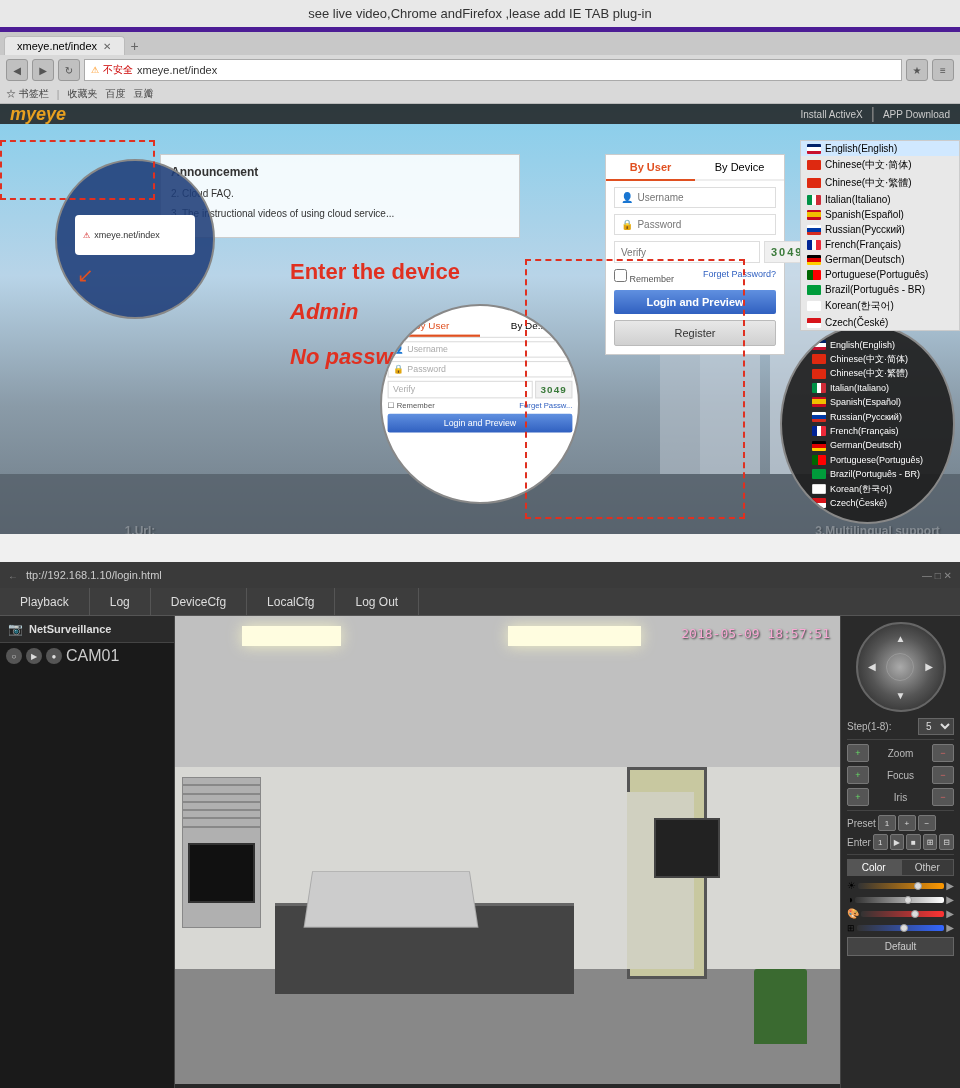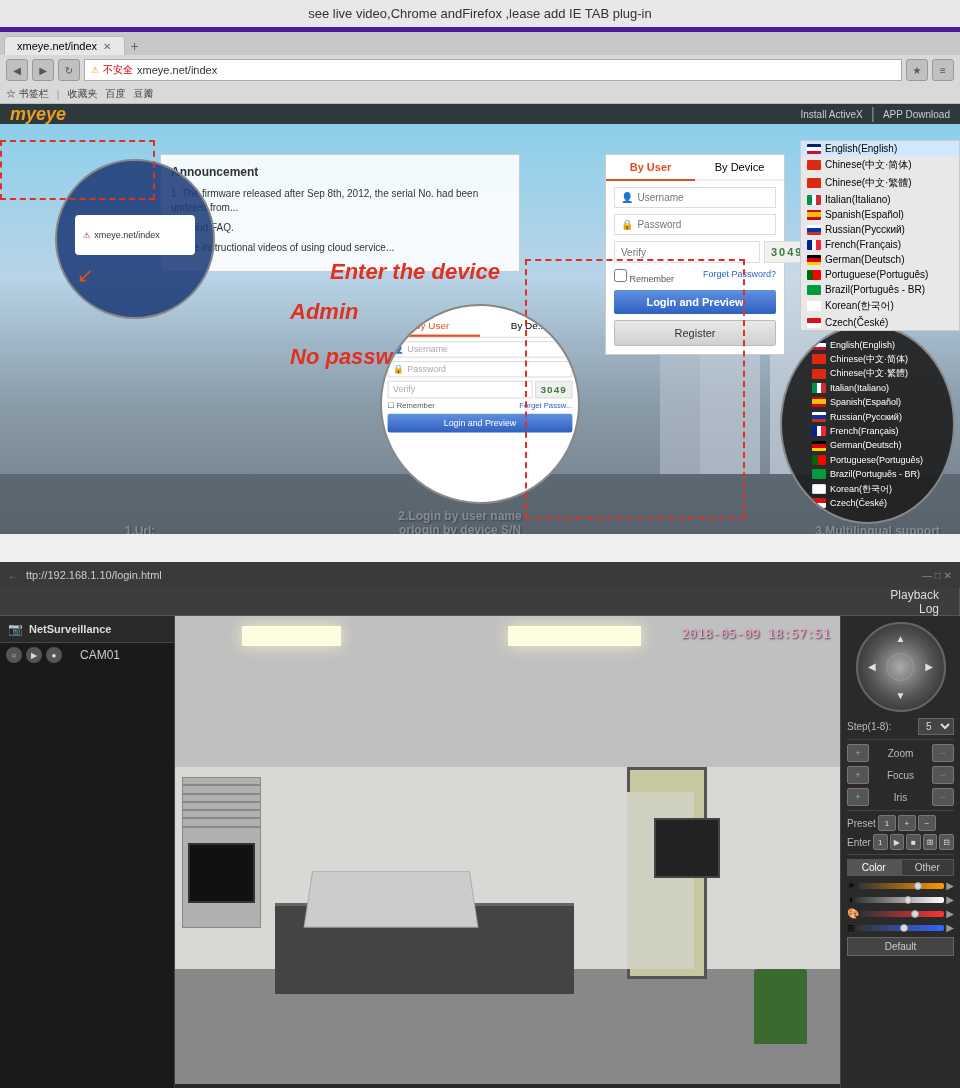--- a/index.html
+++ b/index.html
@@ -317,22 +317,20 @@
     }
 
     
     .red-text-1 {
       position: absolute;
       top: 155px;
       left: 290px;
       color: #e03020;
       font-size: 22px;
       font-weight: bold;
-      font-style: italic;
-      margin-left: 40px;
     }
     .red-text-2 {
       position: absolute;
       top: 195px;
       left: 290px;
       color: #e03020;
       font-size: 22px;
       font-weight: bold;
       font-style: italic;
     }
@@ -449,23 +447,22 @@
       align-items: center;
       padding: 0 8px;
       font-size: 11px;
       color: #ccc;
     }
 
     .ns-menu-bar {
       background: #3d3d3d;
       height: 28px;
       display: flex;
-      align-items: flex-end;
+      align-items: flex-start;
       border-bottom: 1px solid #555;
-      flex-direction: column;
     }
     .ns-menu-item {
       padding: 0 20px;
       height: 28px;
       display: flex;
       align-items: center;
       font-size: 12px;
       color: #ddd;
       border-right: 1px solid #555;
       cursor: pointer;
@@ -507,22 +504,22 @@
       width: 16px; height: 16px;
       border-radius: 50%;
       background: #555;
       display: flex; align-items: center; justify-content: center;
       font-size: 8px;
       color: #ddd;
       cursor: pointer;
     }
     .ns-cam-label {
       color: #ccc;
-      font-size: 12px;
-      margin-left: 14px;
+      font-size: 16px;
+      margin-left: 0;
     }
 
     
     .ns-video {
       flex: 1;
       background: #000;
       position: relative;
       overflow: hidden;
     }
     .video-timestamp {
@@ -819,21 +816,20 @@
         <span>Korean(한국어)</span>
       </div>
       <div class="lang-item">
         <div class="flag" style="background: linear-gradient(to bottom, #d7141a 50%, #fff 50%);"></div>
         <span>Czech(České)</span>
       </div>
     </div>
 
     <div class="announcement-box">
       <div class="announcement-title">Announcement</div>
-      <div class="announcement-item">1. The firmware released after Sep 8th, 2012, the serial No. had been updated from...</div>
       <div class="announcement-item">2. Cloud FAQ.</div>
       <div class="announcement-item">3. The instructional videos of using cloud service...</div>
     </div>
 
     <div class="login-panel">
       <div class="login-tabs">
         <div class="login-tab active">
           <span>By User</span>
         </div>
         <div class="login-tab">
@@ -905,23 +901,20 @@
         <div style="display:flex;margin:3px 4px;gap:2px;">
           <div style="border:1px solid #ddd;padding:2px 4px;font-size:8px;flex:1;color:#aaa;">Verify</div>
           <div style="background:#f0f0f0;border:1px solid #ddd;padding:2px 4px;font-size:9px;font-weight:bold;color:#3a7a3a;letter-spacing:1px;">3049</div>
         </div>
         <div style="display:flex;justify-content:space-between;margin:2px 4px;font-size:7px;color:#555;">
           <span>☐ Remember</span>
             <span style="color:#3060c0;">Forget Passw...</span>
         </div>
         <div style="background:linear-gradient(180deg,#6090e0,#3060c0);color:white;text-align:center;padding:4px;font-size:8px;margin:3px 4px;border-radius:2px;">Login and Preview</div>
       </div>
-    </div>
-    <div class="login-label">
-      2.Login by user name<br>orlogin by device S/N
     </div>
 
     <div class="multilang-circle">
       <div class="multilang-list">
         <div class="multilang-item">
           <div class="flag" style="background:linear-gradient(to bottom,#012169 33%,#fff 33%,#fff 66%,#c8102e 66%);"></div>
           <span>English(English)</span>
         </div>
         <div class="multilang-item">
           <div class="flag" style="background:#de2910;"></div>

